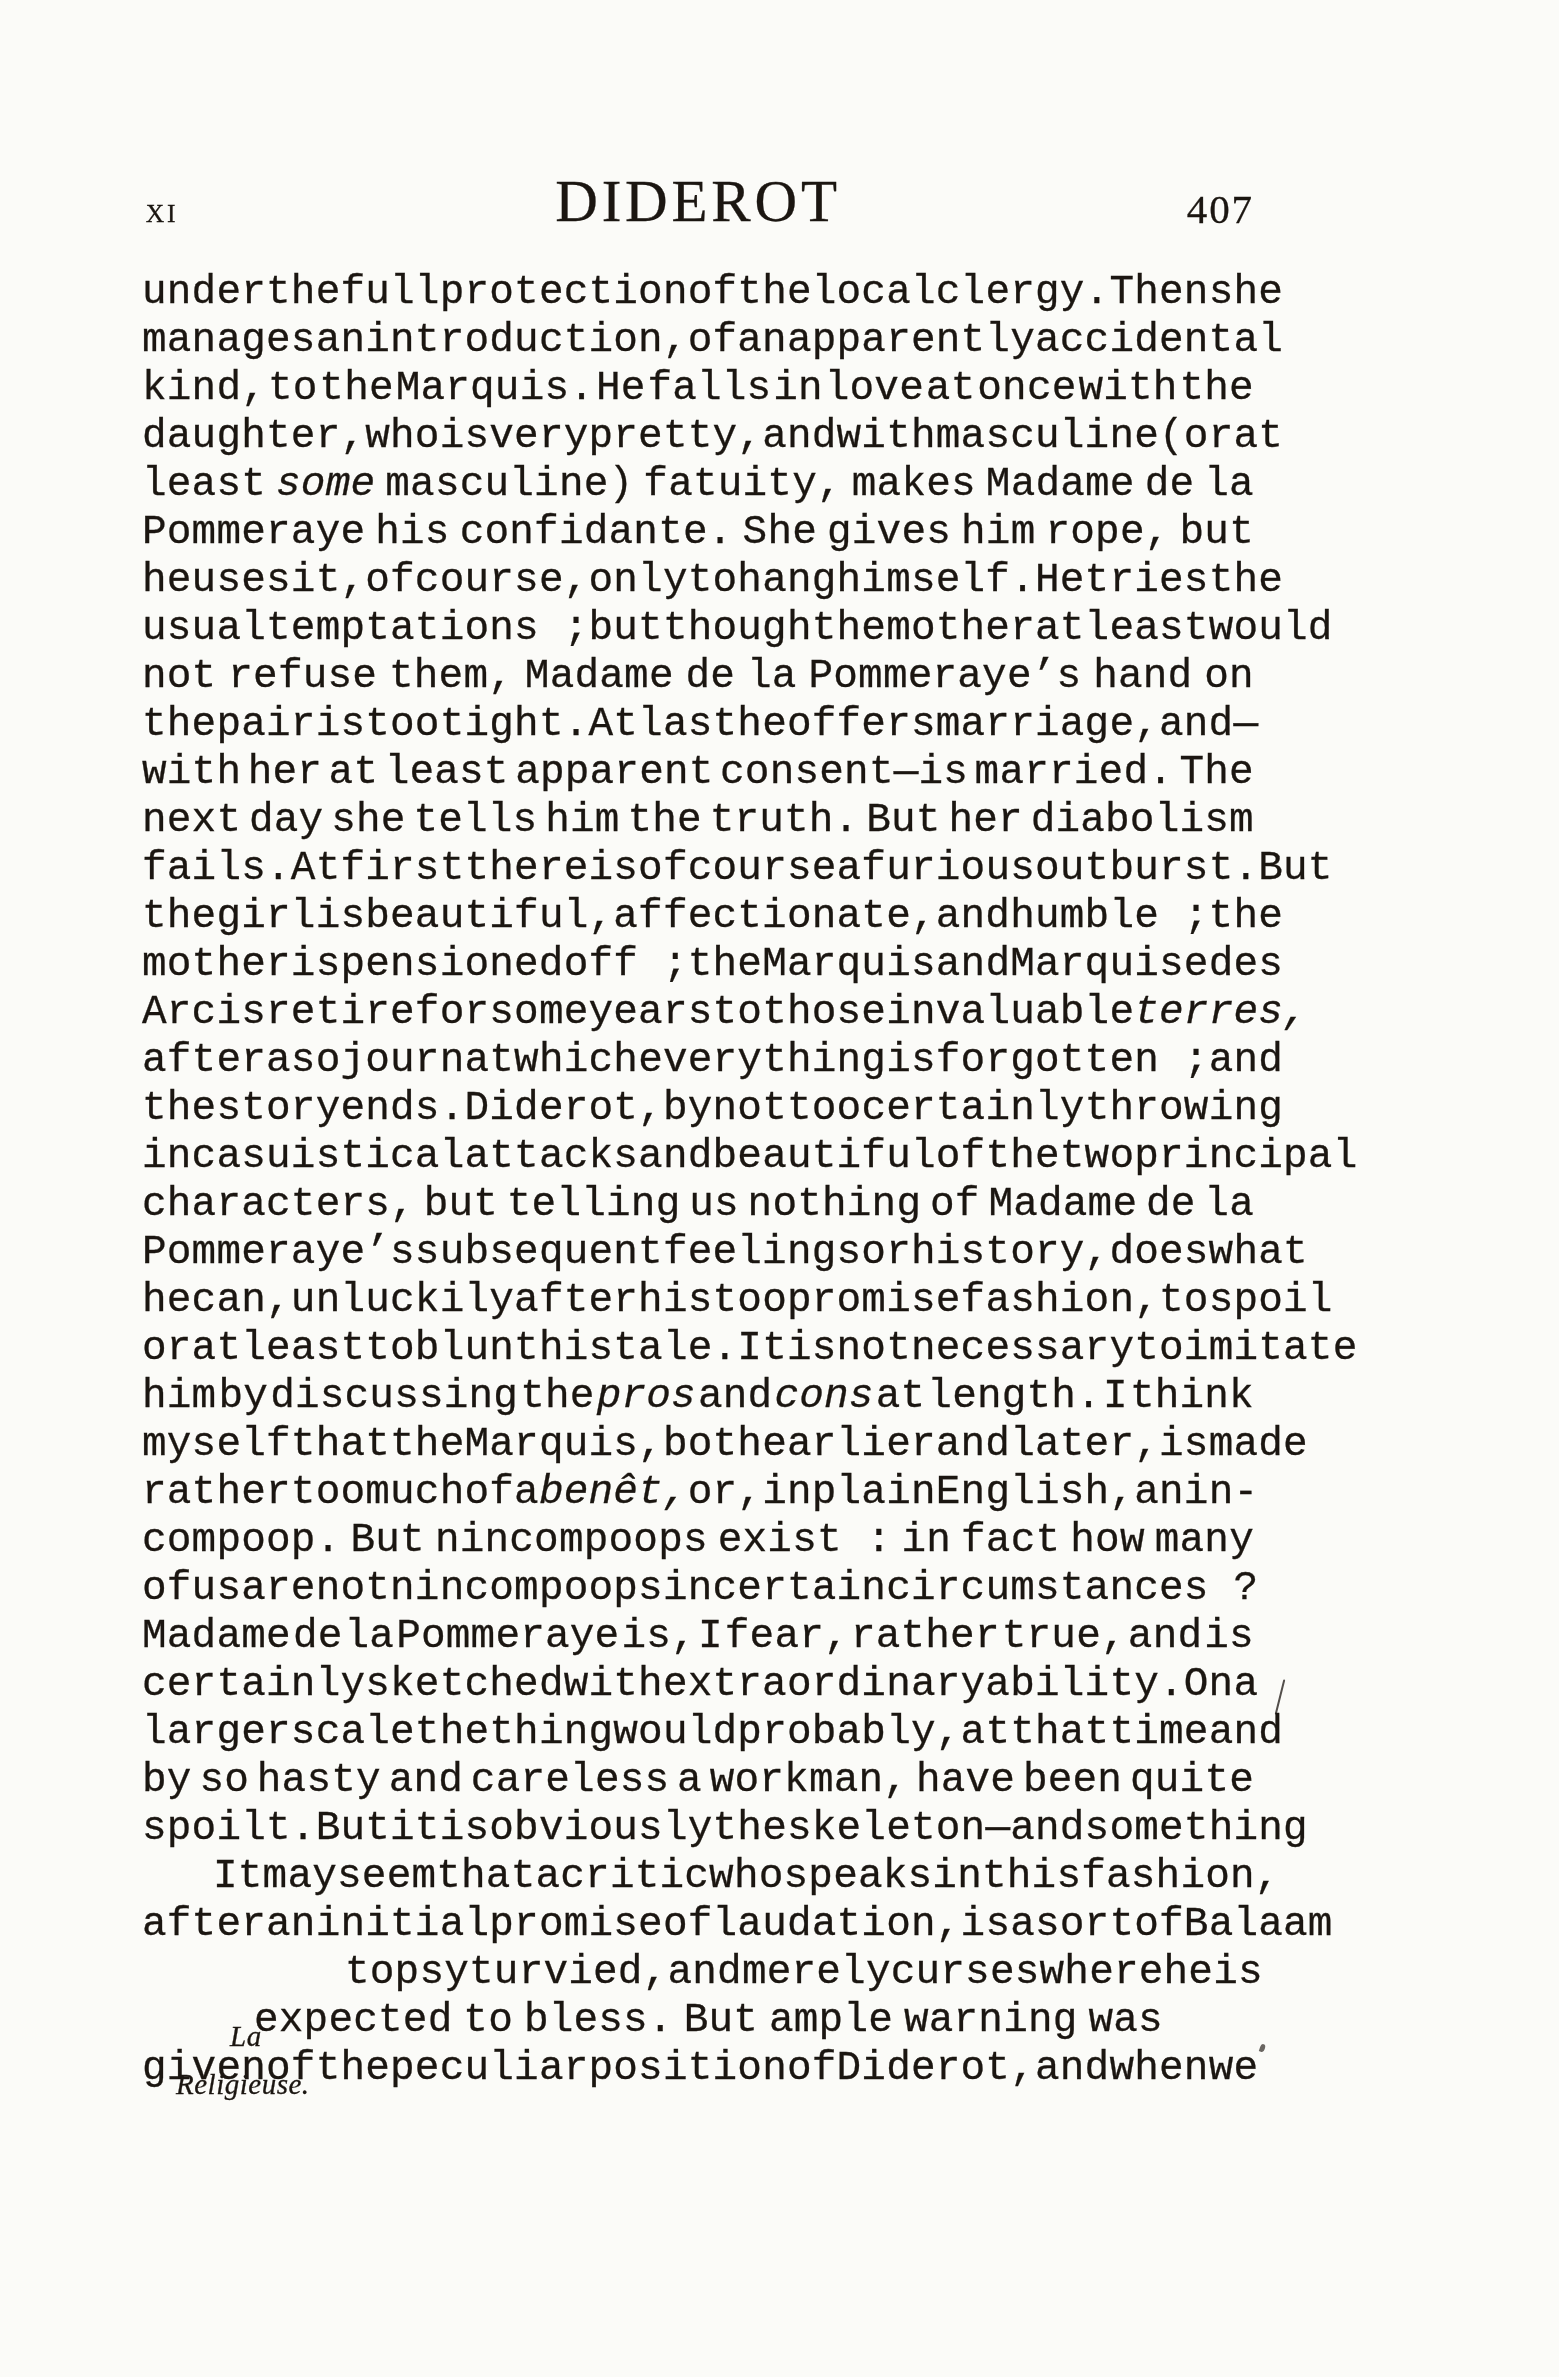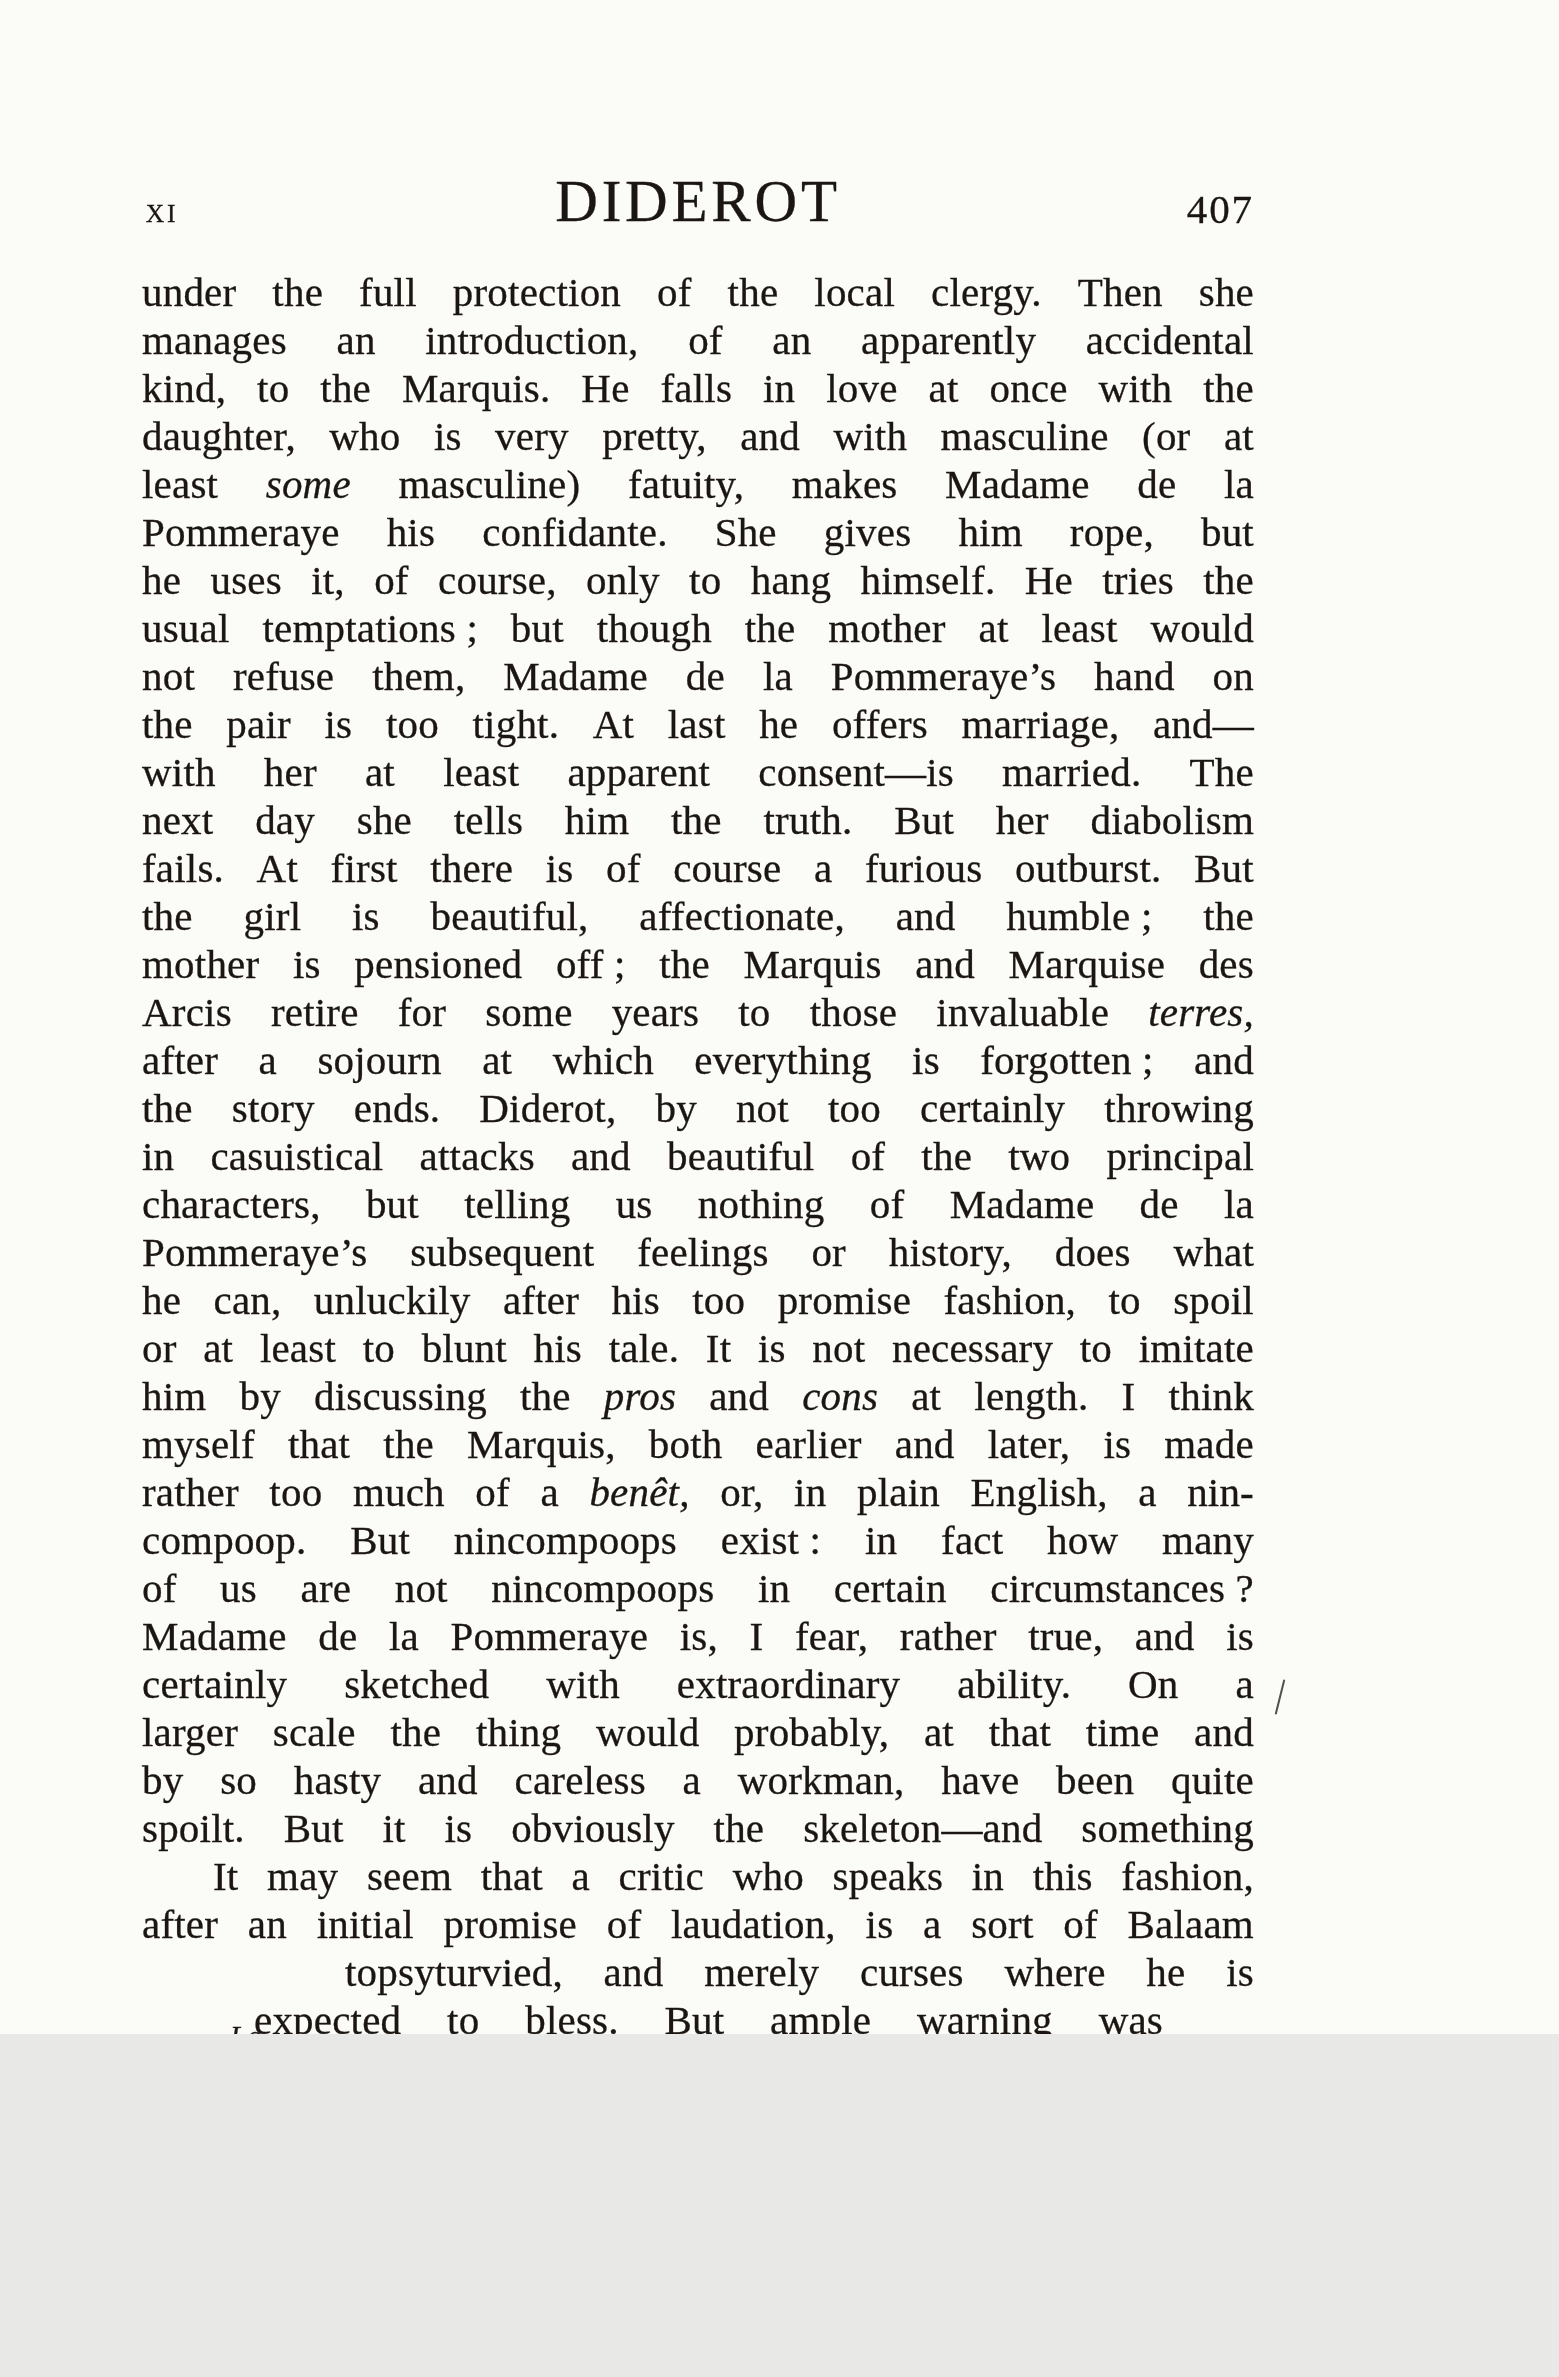--- a/index.html
+++ b/index.html
@@ -3,21 +3,21 @@
 <meta charset="utf-8">
 <style>
   :root {
     --bg: #fbfbf8;
     --ink: #1b1611;
   }
   html, body { margin: 0; padding: 0; background: #e8e8e6; }
   .page {
     position: relative;
     width: 1560px;
-    height: 2034px;
+    height: 2377px;
     background: var(--bg);
     color: var(--ink);
     font-family: "Liberation Serif", "DejaVu Serif", serif;
     overflow: hidden;
     -webkit-text-stroke: 0.3px currentColor;
   }
 
   
   .header {
     position: absolute;
@@ -52,20 +52,21 @@
     letter-spacing: 1.9px;
     line-height: 1;
   }
 
   
   .body-text {
     position: absolute;
     left: 142px;
     top: 268px;
     width: 1112px;
+    font-family: Liberation Mono, monospace;
   }
   .line {
     height: 48px;
     line-height: 48px;
     font-size: 41px;
     letter-spacing: 0.2px;
     white-space: nowrap;
   }
   .flexline {
     display: flex;

